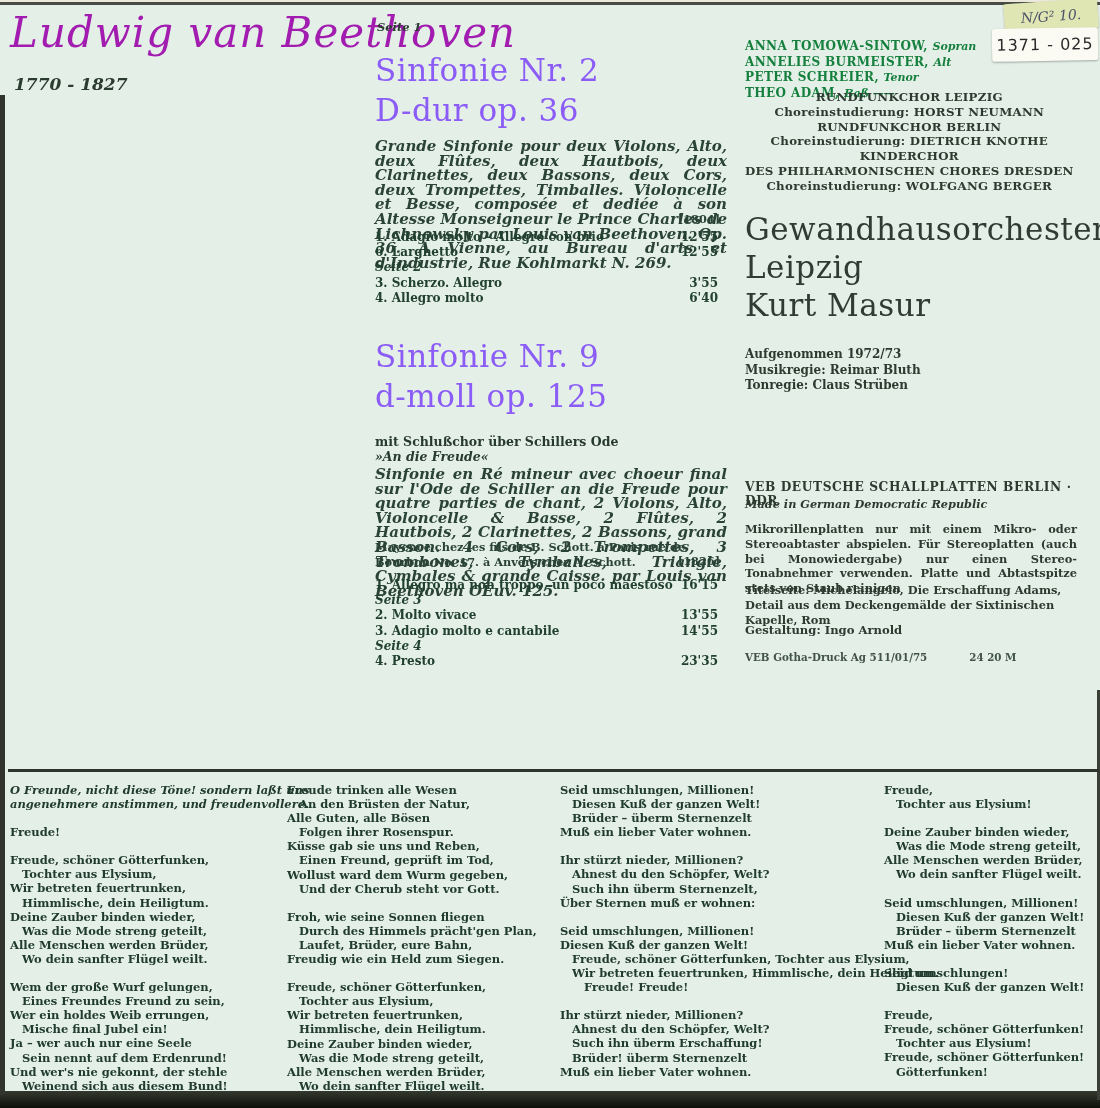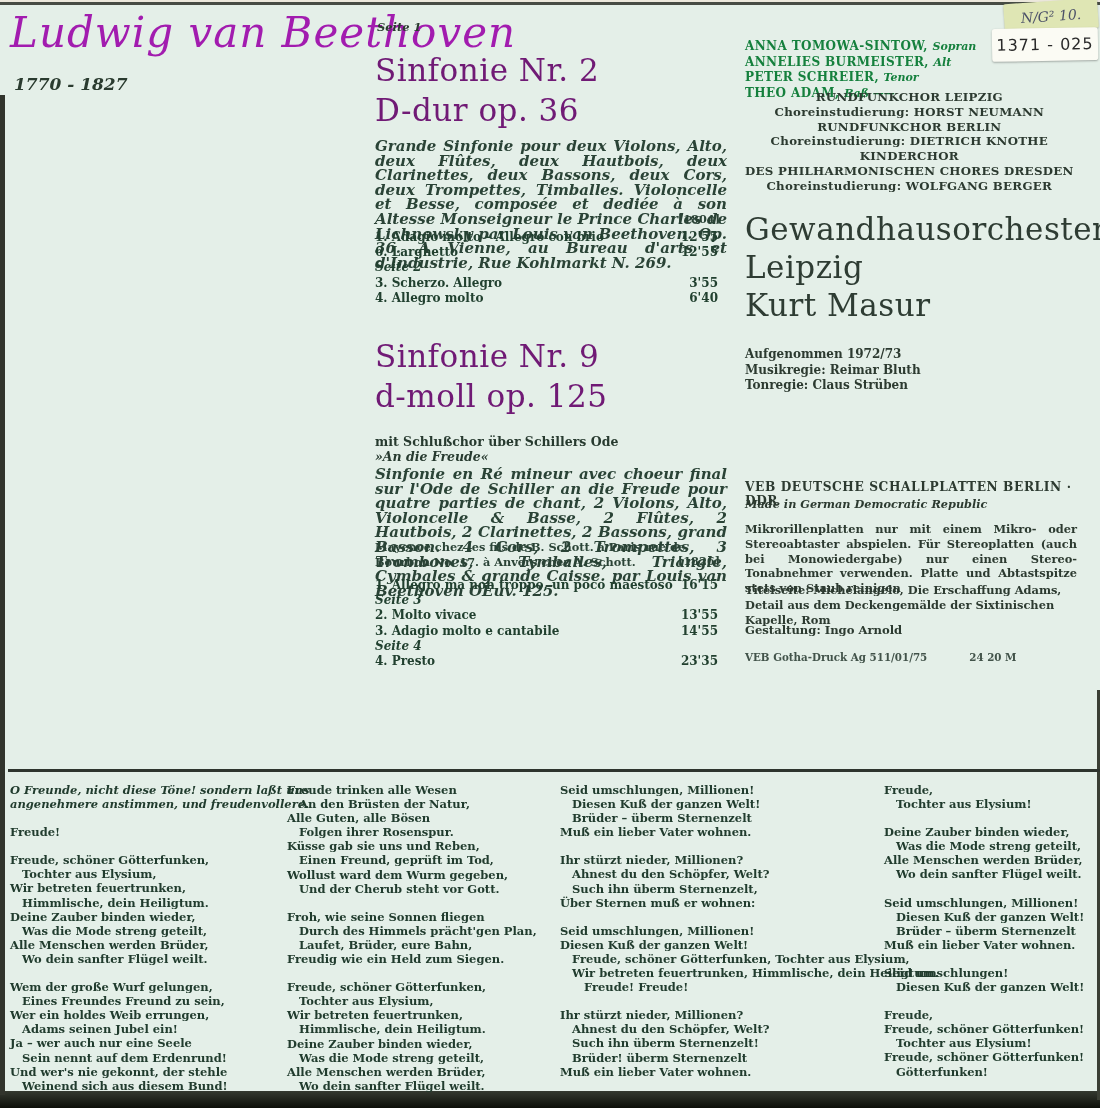--- a/index.html
+++ b/index.html
@@ -17,21 +17,21 @@
   .edge-left{left:0;top:95px;width:5px;height:1000px;background:#31342c;}
   .edge-right{left:1097px;top:690px;width:3px;height:410px;background:#3a3e34;}
 
   
   .composer{position:absolute;left:10px;top:8px;font-style:italic;font-size:42px;
     letter-spacing:1px;color:#a21caf;}
   .years{position:absolute;left:14px;top:74px;font-style:italic;font-weight:bold;font-size:17px;color:#2a3b2f;}
 
   
   .seite-label{position:absolute;left:377px;top:20px;font-size:11.5px;font-weight:bold;font-style:italic;color:#2a3b2f;}
-  .work-title{position:absolute;font-size:31px;line-height:40px;color:#701a75;letter-spacing:0.5px;}
+  .work-title{position:absolute;font-size:31px;line-height:40px;color:#8b5cf6;letter-spacing:0.5px;}
   .work1-title{left:375px;top:50px;}
   .work2-title{left:375px;top:336px;}
   .desc{position:absolute;width:352px;font-size:15px;line-height:14.6px;
     font-style:italic;font-weight:600;color:#2a4336;text-align:justify;}
   .work1-desc{left:375px;top:139px;}
   .work2-desc{left:375px;top:467px;}
   .desc-plain{position:absolute;width:352px;font-size:11.3px;line-height:14.6px;
     font-weight:600;color:#2a4336;}
   .work2-desc2{left:375px;top:540px;}
   .pub-year{position:absolute;width:345px;text-align:right;font-size:11.3px;font-weight:600;color:#2a4336;}
@@ -206,32 +206,32 @@
     <span>VEB Gotha-Druck   Ag 511/01/75</span>
     <span>24 20 M</span>
   </div>
 
   <div class="divider"></div>
 
   <div class="lyrics-col col1">
       <div class="stanza italic"><div>O Freunde, nicht diese Töne! sondern laßt uns</div><div>angenehmere anstimmen, und freudenvollere.</div></div>
       <div class="stanza"><div>Freude!</div></div>
       <div class="stanza"><div>Freude, schöner Götterfunken,</div><div>   Tochter aus Elysium,</div><div>Wir betreten feuertrunken,</div><div>   Himmlische, dein Heiligtum.</div><div>Deine Zauber binden wieder,</div><div>   Was die Mode streng geteilt,</div><div>Alle Menschen werden Brüder,</div><div>   Wo dein sanfter Flügel weilt.</div></div>
-      <div class="stanza"><div>Wem der große Wurf gelungen,</div><div>   Eines Freundes Freund zu sein,</div><div>Wer ein holdes Weib errungen,</div><div>   Adams seinen Jubel ein!</div><div>Ja – wer auch nur eine Seele</div><div>   Sein nennt auf dem Erdenrund!</div><div>Und wer's nie gekonnt, der stehle</div><div>   Weinend sich aus diesem Bund!</div></div>
+      <div class="stanza"><div>Wem der große Wurf gelungen,</div><div>   Eines Freundes Freund zu sein,</div><div>Wer ein holdes Weib errungen,</div><div>   Mische final Jubel ein!</div><div>Ja – wer auch nur eine Seele</div><div>   Sein nennt auf dem Erdenrund!</div><div>Und wer's nie gekonnt, der stehle</div><div>   Weinend sich aus diesem Bund!</div></div>
     </div>
   <div class="lyrics-col col2">
       <div class="stanza"><div>Freude trinken alle Wesen</div><div>   An den Brüsten der Natur,</div><div>Alle Guten, alle Bösen</div><div>   Folgen ihrer Rosenspur.</div><div>Küsse gab sie uns und Reben,</div><div>   Einen Freund, geprüft im Tod,</div><div>Wollust ward dem Wurm gegeben,</div><div>   Und der Cherub steht vor Gott.</div></div>
       <div class="stanza"><div>Froh, wie seine Sonnen fliegen</div><div>   Durch des Himmels prächt'gen Plan,</div><div>   Laufet, Brüder, eure Bahn,</div><div>Freudig wie ein Held zum Siegen.</div></div>
       <div class="stanza"><div>Freude, schöner Götterfunken,</div><div>   Tochter aus Elysium,</div><div>Wir betreten feuertrunken,</div><div>   Himmlische, dein Heiligtum.</div><div>Deine Zauber binden wieder,</div><div>   Was die Mode streng geteilt,</div><div>Alle Menschen werden Brüder,</div><div>   Wo dein sanfter Flügel weilt.</div></div>
     </div>
   <div class="lyrics-col col3">
       <div class="stanza"><div>Seid umschlungen, Millionen!</div><div>   Diesen Kuß der ganzen Welt!</div><div>   Brüder – überm Sternenzelt</div><div>Muß ein lieber Vater wohnen.</div></div>
       <div class="stanza"><div>Ihr stürzt nieder, Millionen?</div><div>   Ahnest du den Schöpfer, Welt?</div><div>   Such ihn überm Sternenzelt,</div><div>Über Sternen muß er wohnen:</div></div>
       <div class="stanza"><div>Seid umschlungen, Millionen!</div><div>Diesen Kuß der ganzen Welt!</div><div>   Freude, schöner Götterfunken, Tochter aus Elysium,</div><div>   Wir betreten feuertrunken, Himmlische, dein Heiligtum.</div><div>      Freude! Freude!</div></div>
-      <div class="stanza"><div>Ihr stürzt nieder, Millionen?</div><div>   Ahnest du den Schöpfer, Welt?</div><div>   Such ihn überm Sternenzelt!</div><div>   Brüder! überm Sternenzelt</div><div>Muß ein lieber Vater wohnen.</div></div>
+      <div class="stanza"><div>Ihr stürzt nieder, Millionen?</div><div>   Ahnest du den Schöpfer, Welt?</div><div>   Such ihn überm Erschaffung!</div><div>   Brüder! überm Sternenzelt</div><div>Muß ein lieber Vater wohnen.</div></div>
     </div>
   <div class="lyrics-col col4">
       <div class="stanza"><div>Freude,</div><div>   Tochter aus Elysium!</div></div>
       <div class="stanza"><div>Deine Zauber binden wieder,</div><div>   Was die Mode streng geteilt,</div><div>Alle Menschen werden Brüder,</div><div>   Wo dein sanfter Flügel weilt.</div></div>
       <div class="stanza"><div>Seid umschlungen, Millionen!</div><div>   Diesen Kuß der ganzen Welt!</div><div>   Brüder – überm Sternenzelt</div><div>Muß ein lieber Vater wohnen.</div></div>
       <div class="stanza"><div>Seid umschlungen!</div><div>   Diesen Kuß der ganzen Welt!</div></div>
       <div class="stanza"><div>Freude,</div><div>Freude, schöner Götterfunken!</div><div>   Tochter aus Elysium!</div><div>Freude, schöner Götterfunken!</div><div>   Götterfunken!</div></div>
     </div>
 
 </div>

